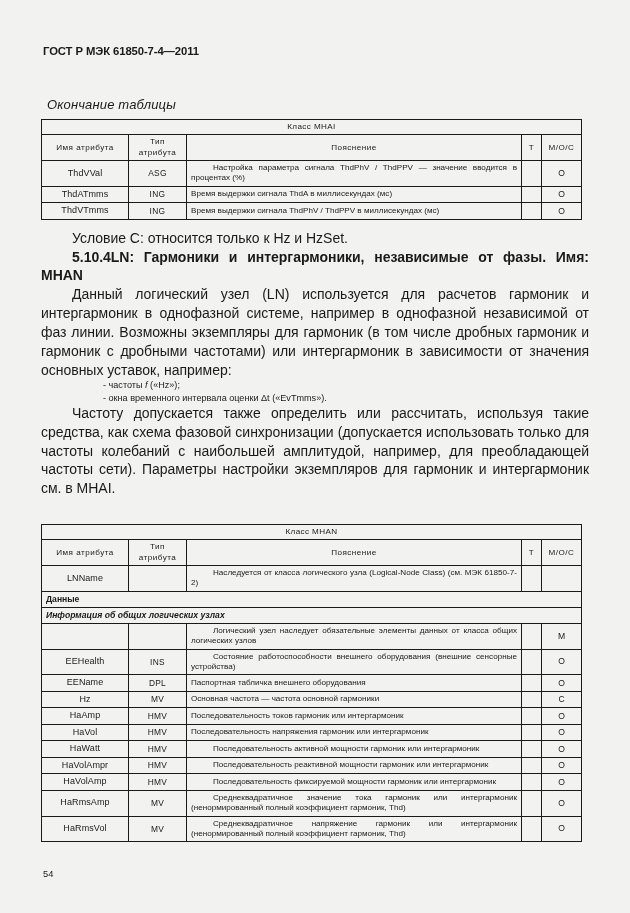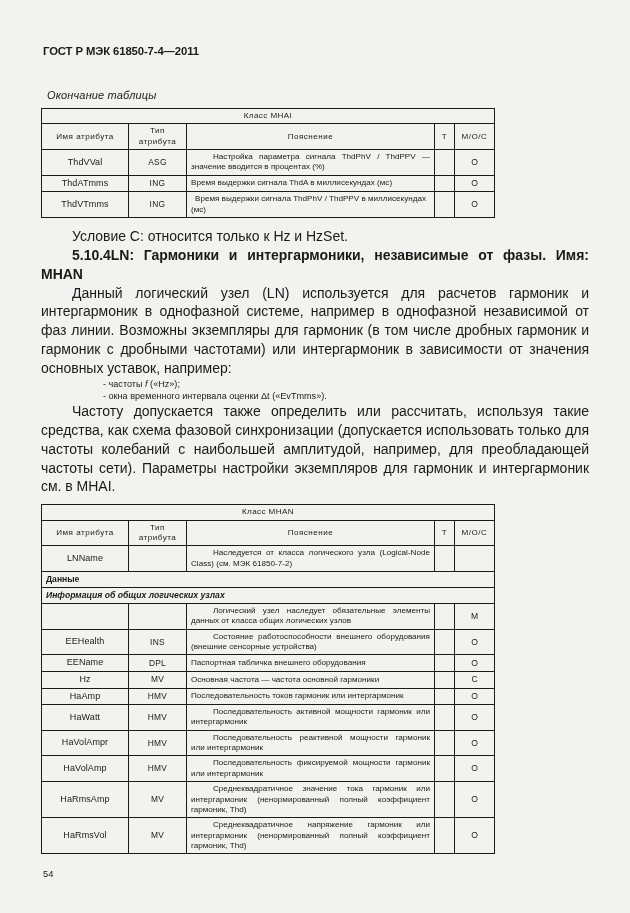--- a/index.html
+++ b/index.html
@@ -32,29 +32,29 @@
   .doc-header {
     font-size: 11.3px;
     font-weight: bold;
     letter-spacing: -0.1px;
     margin-top: 45px;
     margin-left: 2px;
   }
 
   .caption-ital {
     font-style: italic;
-    font-size: 11px;
-    margin-top: 32px;
+    font-size: 13px;
+    margin-top: 40px;
     margin-left: 6px;
     letter-spacing: 0.15px;
   }
 
   table.gost {
     border-collapse: collapse;
-    width: 454px;
+    width: 541px;
     table-layout: fixed;
     font-size: 8.1px;
     margin-top: 7px;
   }
   table.gost td {
     border: 0.8px solid #1a1a1a;
     padding: 2px 4px;
     vertical-align: middle;
     line-height: 1.28;
   }
@@ -188,21 +188,21 @@
 
     <div class="para-wrap">
       <p class="para ind">Условие С: относится только к Hz и HzSet.</p>
       <p class="para ind bold">5.10.4LN: Гармоники и интергармоники, независимые от фазы. Имя: MHAN</p>
       <p class="para ind">Данный логический узел (LN) используется для расчетов гармоник и интергармоник в однофазной системе, например в однофазной независимой от фаз линии. Возможны экземпляры для гармоник (в том числе дробных гармоник и гармоник с дробными частотами) или интергармоник в зависимости от значения основных уставок, например:</p>
       <p class="bullet"><span>- частоты </span><em class="it">f</em><span> («Hz»);</span></p>
       <p class="bullet"><span>- окна временного интервала оценки </span><span>Δt</span><span> («EvTmms»).</span></p>
       <p class="para ind">Частоту допускается также определить или рассчитать, используя такие средства, как схема фазовой синхронизации (допускается использовать только для частоты колебаний с наибольшей амплитудой, например, для преобладающей частоты сети). Параметры настройки экземпляров для гармоник и интергармоник см. в MHAI.</p>
     </div>
 
-    <table class="gost" style="margin-top:8px">
+    <table class="gost" style="margin-top:26px">
       <colgroup>
         <col class="c-name">
           <col class="c-type">
           <col class="c-desc">
           <col class="c-t">
           <col class="c-moc">
       </colgroup>
       <tbody>
         <tr>
           <td class="classhdr" colspan="5">Класс MHAN</td>
@@ -261,20 +261,27 @@
           <td class="moccell">С</td>
         </tr>
         <tr>
           <td class="namecell">HaAmp</td>
           <td class="typecell">HMV</td>
           <td class="desc nojust" style="text-align:center; text-indent:0">Последовательность токов гармоник или интергармоник</td>
           <td class="c-t"></td>
           <td class="moccell">О</td>
         </tr>
         <tr>
+          <td class="namecell">HaVol</td>
+          <td class="typecell">HMV</td>
+          <td class="desc nojust" style="text-align:center; text-indent:0">Последовательность напряжения гармоник или интергармоник</td>
+          <td class="c-t"></td>
+          <td class="moccell">О</td>
+        </tr>
+        <tr>
           <td class="namecell">HaWatt</td>
           <td class="typecell">HMV</td>
           <td class="desc">Последовательность активной мощности гармоник или интергармоник</td>
           <td class="c-t"></td>
           <td class="moccell">О</td>
         </tr>
         <tr>
           <td class="namecell">HaVolAmpr</td>
           <td class="typecell">HMV</td>
           <td class="desc">Последовательность реактивной мощности гармоник или интергармоник</td>

